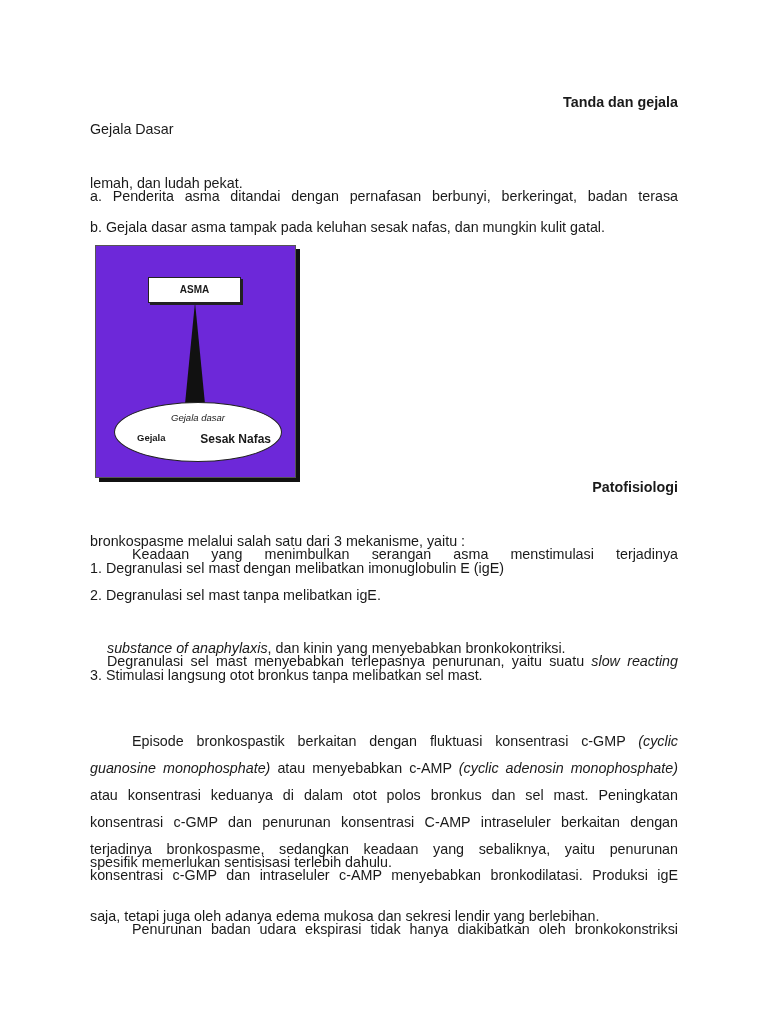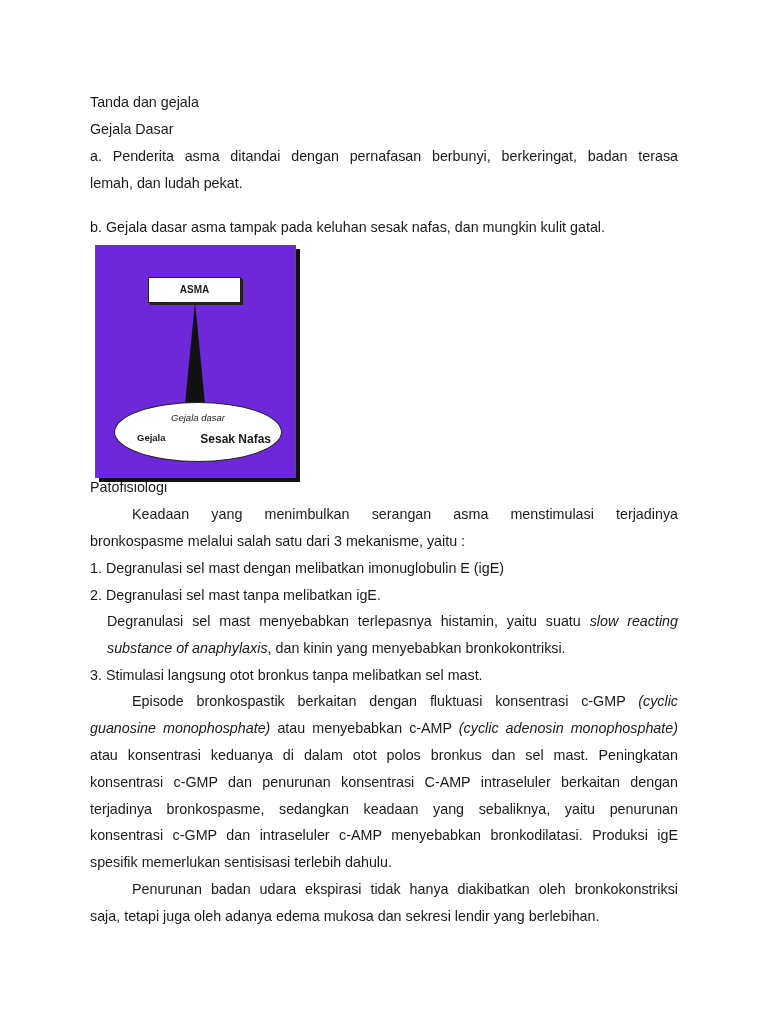--- a/index.html
+++ b/index.html
@@ -1,22 +1,22 @@
 <!DOCTYPE html>
 <html><head>
 <meta charset="utf-8">
 <style>
   html, body { margin: 0; padding: 0; }
   body {
     width: 768px; height: 1024px; background: #ffffff; position: relative; overflow: hidden;
     font-family: "Liberation Sans", sans-serif; color: #1a1a1a; font-size: 14.3px;
   }
   .line { position: absolute; left: 90px; width: 588px; white-space: nowrap; line-height: 18px; }
-  .just { text-align: justify; text-align-last: justify; white-space: normal; }
-  .bold { font-weight: normal; }
+  .just { text-align: justify; text-align-last: justify; white-space: normal; margin-top: 40px; }
+  .bold { font-weight: bold; text-align: right; }
   .ind { padding-left: 42px; box-sizing: border-box; }
   .sub { padding-left: 17px; box-sizing: border-box; }
   i { font-style: italic; }
 
   
   .diagram { position: absolute; left: 95px; top: 245px; width: 199px; height: 231px;
     border: 1px solid #555; background: #6d28d9; box-shadow: 4px 4px 0 #111; }
   .asma-box { position: absolute; left: 52px; top: 31px; width: 91px; height: 24px;
     border: 1.5px solid #222; box-shadow: 2px 2px 0 #222; background: #fff;
     font-weight: bold; font-size: 10px; text-align: center; line-height: 24px; }
@@ -47,21 +47,21 @@
       <div class="ell-left">Gejala</div>
       <div class="ell-right">Sesak Nafas</div>
     </div>
   </div>
 
   <div class="line bold" style="top:478px">Patofisiologi</div>
   <div class="line just ind" style="top:505px">Keadaan yang menimbulkan serangan asma menstimulasi terjadinya</div>
   <div class="line" style="top:532px">bronkospasme melalui salah satu dari 3 mekanisme, yaitu :</div>
   <div class="line" style="top:559px">1. Degranulasi sel mast dengan melibatkan imonuglobulin E (igE)</div>
   <div class="line" style="top:586px">2. Degranulasi sel mast tanpa melibatkan igE.</div>
-  <div class="line just sub" style="top:612px"><span>Degranulasi sel mast menyebabkan terlepasnya histamin, yaitu suatu </span><i>slow reacting</i></div>
+  <div class="line just sub" style="top:612px"><span>Degranulasi sel mast menyebabkan terlepasnya penurunan, yaitu suatu </span><i>slow reacting</i></div>
   <div class="line sub" style="top:639px"><i>substance of anaphylaxis</i><span>, dan kinin yang menyebabkan bronkokontriksi.</span></div>
   <div class="line" style="top:666px">3. Stimulasi langsung otot bronkus tanpa melibatkan sel mast.</div>
   <div class="line just ind" style="top:692px"><span>Episode bronkospastik berkaitan dengan fluktuasi konsentrasi c-GMP </span><i>(cyclic</i></div>
   <div class="line just" style="top:719px"><i>guanosine monophosphate)</i><span> atau menyebabkan c-AMP </span><i>(cyclic adenosin monophosphate)</i></div>
   <div class="line just" style="top:746px">atau konsentrasi keduanya di dalam otot polos bronkus dan sel mast. Peningkatan</div>
   <div class="line just" style="top:773px">konsentrasi c-GMP dan penurunan konsentrasi C-AMP intraseluler berkaitan dengan</div>
   <div class="line just" style="top:800px">terjadinya bronkospasme, sedangkan keadaan yang sebaliknya, yaitu penurunan</div>
   <div class="line just" style="top:826px">konsentrasi c-GMP dan intraseluler c-AMP menyebabkan bronkodilatasi. Produksi igE</div>
   <div class="line" style="top:853px">spesifik memerlukan sentisisasi terlebih dahulu.</div>
   <div class="line just ind" style="top:880px">Penurunan badan udara ekspirasi tidak hanya diakibatkan oleh bronkokonstriksi</div>

